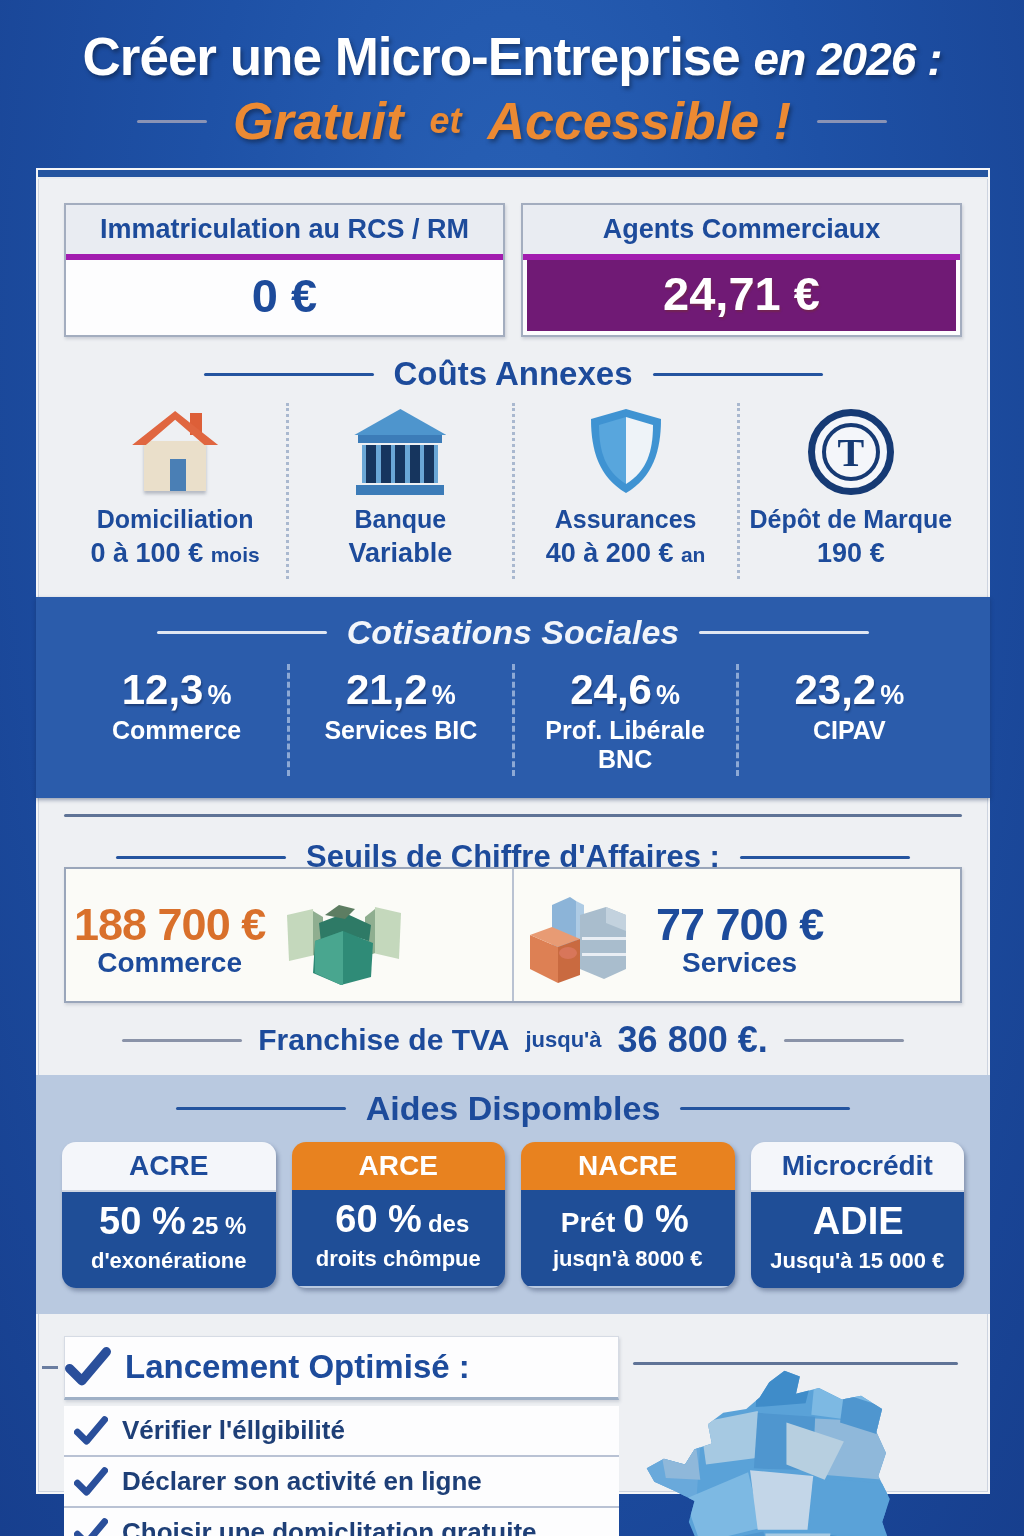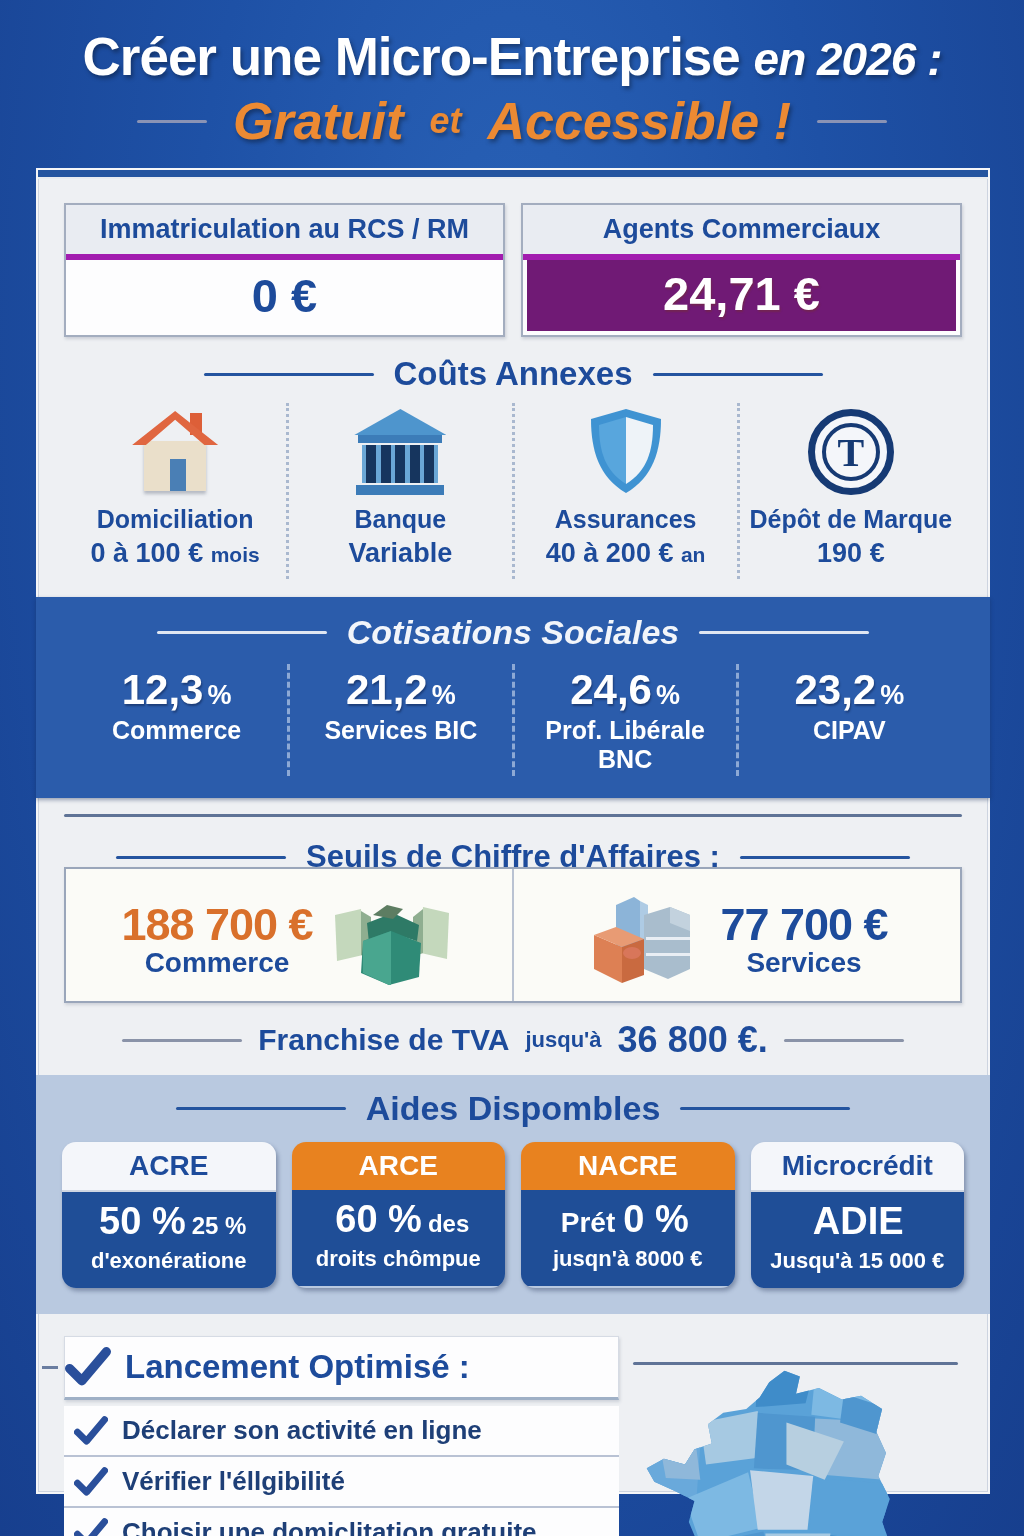--- a/index.html
+++ b/index.html
@@ -85,21 +85,21 @@
   .cotis-col { flex:1; text-align:center; color:#fff; padding:2px 4px; }
   .cotis-col + .cotis-col { border-left:3px dashed rgba(240,245,255,.5); }
   .cotis-col .pct { font-size:42px; font-weight:bold; text-shadow:1px 2px 2px rgba(10,25,60,.45); }
   .cotis-col .unit { font-size:27px; font-weight:bold; margin-left:4px; }
   .cotis-col .lbl { font-size:25px; font-weight:bold; margin-top:2px; }
 
   
   .seuils-heading { margin-top:22px; font-size:31px; }
   .seuils-box { margin-top:-8px; border:2px solid #9aa6ba; background:#fbfbf7; display:flex;
     min-height:128px; box-shadow:1px 2px 3px rgba(60,70,100,.18); }
-  .seuil-half { flex:1; display:flex; align-items:center; justify-content:center; gap:14px; padding:22px 8px 14px; }
+  .seuil-half { flex:1; display:flex; align-items:center; gap:14px; padding:22px 8px 14px; }
   .seuil-half + .seuil-half { border-left:2px solid #b9c2d2; }
   .seuil-text { text-align:center; }
   .seuil-val { font-size:45px; font-weight:bold; letter-spacing:-1px; }
   .seuil-val.orange-txt { color:#d9702b; }
   .seuil-val.blue-txt { color:#1d4b9b; }
   .seuil-lbl { font-size:28px; font-weight:bold; color:#1d4b9b; margin-top:-4px; }
 
   .tva-line { display:flex; align-items:center; justify-content:center; gap:16px; margin:16px 0 6px; }
   .tva-line .rule { width:120px; height:3px; background:#8a93a8; border-radius:2px; }
   .tva-label { font-size:30px; font-weight:bold; color:#1d4b9b; }
@@ -362,27 +362,27 @@
           <svg class="check" width="46" height="40" viewBox="0 0 30 26">
             <path d="M3 14 L11 22 L27 3" fill="none" stroke="#2a4f9b" stroke-width="6" stroke-linecap="round" stroke-linejoin="round"></path>
           </svg>
           <span class="txt">Lancement Optimisé :</span>
         </div>
         <div class="launch-items">
           <div class="launch-item">
             <svg class="check" width="34" height="30" viewBox="0 0 30 26">
                 <path d="M3 14 L11 22 L27 3" fill="none" stroke="#2a4f9b" stroke-width="6" stroke-linecap="round" stroke-linejoin="round"></path>
               </svg>
-            <span class="txt">Déclarer son activité en ligne</span>
+            <span class="txt">Vérifier l'éllgibilité</span>
           </div>
           <div class="launch-item">
             <svg class="check" width="34" height="30" viewBox="0 0 30 26">
                 <path d="M3 14 L11 22 L27 3" fill="none" stroke="#2a4f9b" stroke-width="6" stroke-linecap="round" stroke-linejoin="round"></path>
               </svg>
-            <span class="txt">Vérifier l'éllgibilité</span>
+            <span class="txt">Déclarer son activité en ligne</span>
           </div>
           <div class="launch-item">
             <svg class="check" width="34" height="30" viewBox="0 0 30 26">
                 <path d="M3 14 L11 22 L27 3" fill="none" stroke="#2a4f9b" stroke-width="6" stroke-linecap="round" stroke-linejoin="round"></path>
               </svg>
             <span class="txt">Choisir une domiclitation gratuite</span>
           </div>
 
         </div>
       </div>

